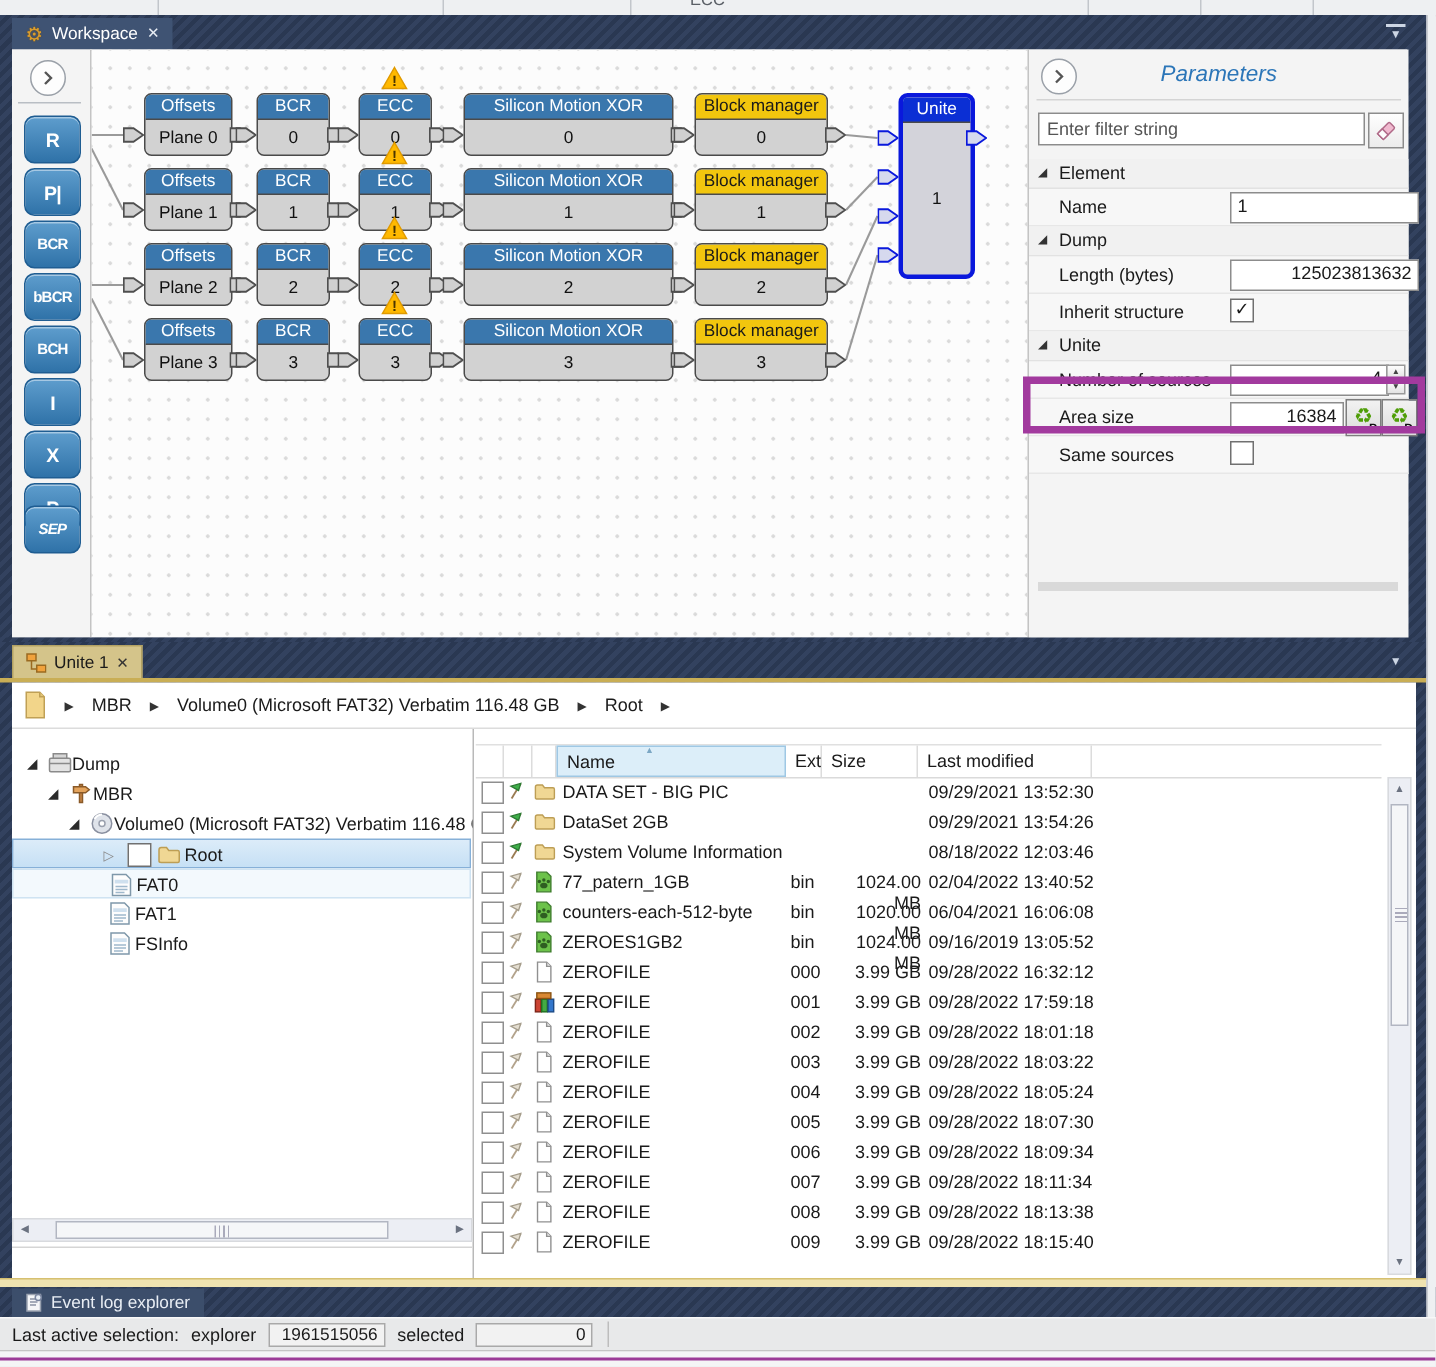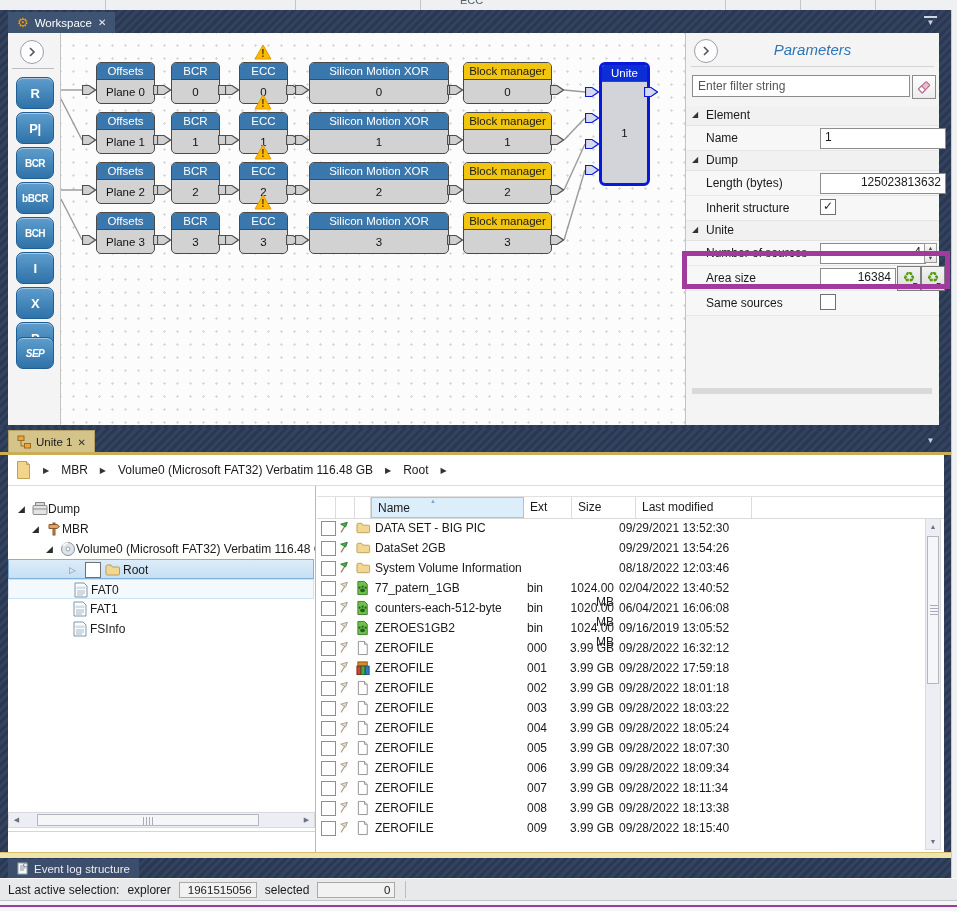--- a/index.html
+++ b/index.html
@@ -599,21 +599,21 @@
     </div>
     <div id="list">
       <div id="list-header">
         <div class="hcell" style="width:19px"></div>
         <div class="hcell" style="width:19px"></div>
         <div class="hcell" style="width:16px"></div>
         <div class="hcell name" style="width:153px">
           <span>Name</span>
           <span class="sort-up">▲</span>
         </div>
-        <div class="hcell" style="width:48px"><span>Ext</span></div>
+        <div class="hcell" style="width:24px"><span>Ext</span></div>
         <div class="hcell" style="width:64px"><span>Size</span></div>
         <div class="hcell" style="width:116px"><span>Last modified</span></div>
         <div class="hcell" style="width:193px;border-right:none"></div>
       </div>
       <div id="file-rows">
           <div class="frow" style="top: 0px;">
             <div class="fcb"></div>
             <svg viewBox="0 0 16 16" width="14" height="14" class="fflag" style="position: absolute;">
               <line x1="3.5" y1="13" x2="10.5" y2="1.5" stroke="#9a7b52" stroke-width="1.4"></line>
               <path d="M10.5 1.5 L3 3.6 L8.8 6.8 Z" fill="#3fae49" stroke="#2c7a33"></path>
@@ -873,21 +873,21 @@
   <div id="gold-bottom"></div>
 </div>
 
 <div id="event-bar" class="abs hatch">
   <div class="ev-tab">
     <svg width="11" height="13">
       <rect x="1" y="1" width="9" height="11" fill="#f5f6f8" stroke="#9aa2b0"></rect>
       <path d="M3 4 h5 M3 6 h5 M3 8 h4" stroke="#8a93a4" stroke-width="1"></path>
       <circle cx="8.5" cy="3" r="2" fill="#e8eef6" stroke="#7a86a0"></circle>
     </svg>
-    <span>Event log structure</span>
+    <span>Event log explorer</span>
   </div>
 </div>
 
 <div id="status-bar" class="abs">
   <span>Last active selection:</span>
   <span>explorer</span>
   <div class="sfield">1961515056</div>
   <span>selected</span>
   <div class="sfield">0</div>
   <div id="status-div"></div>

